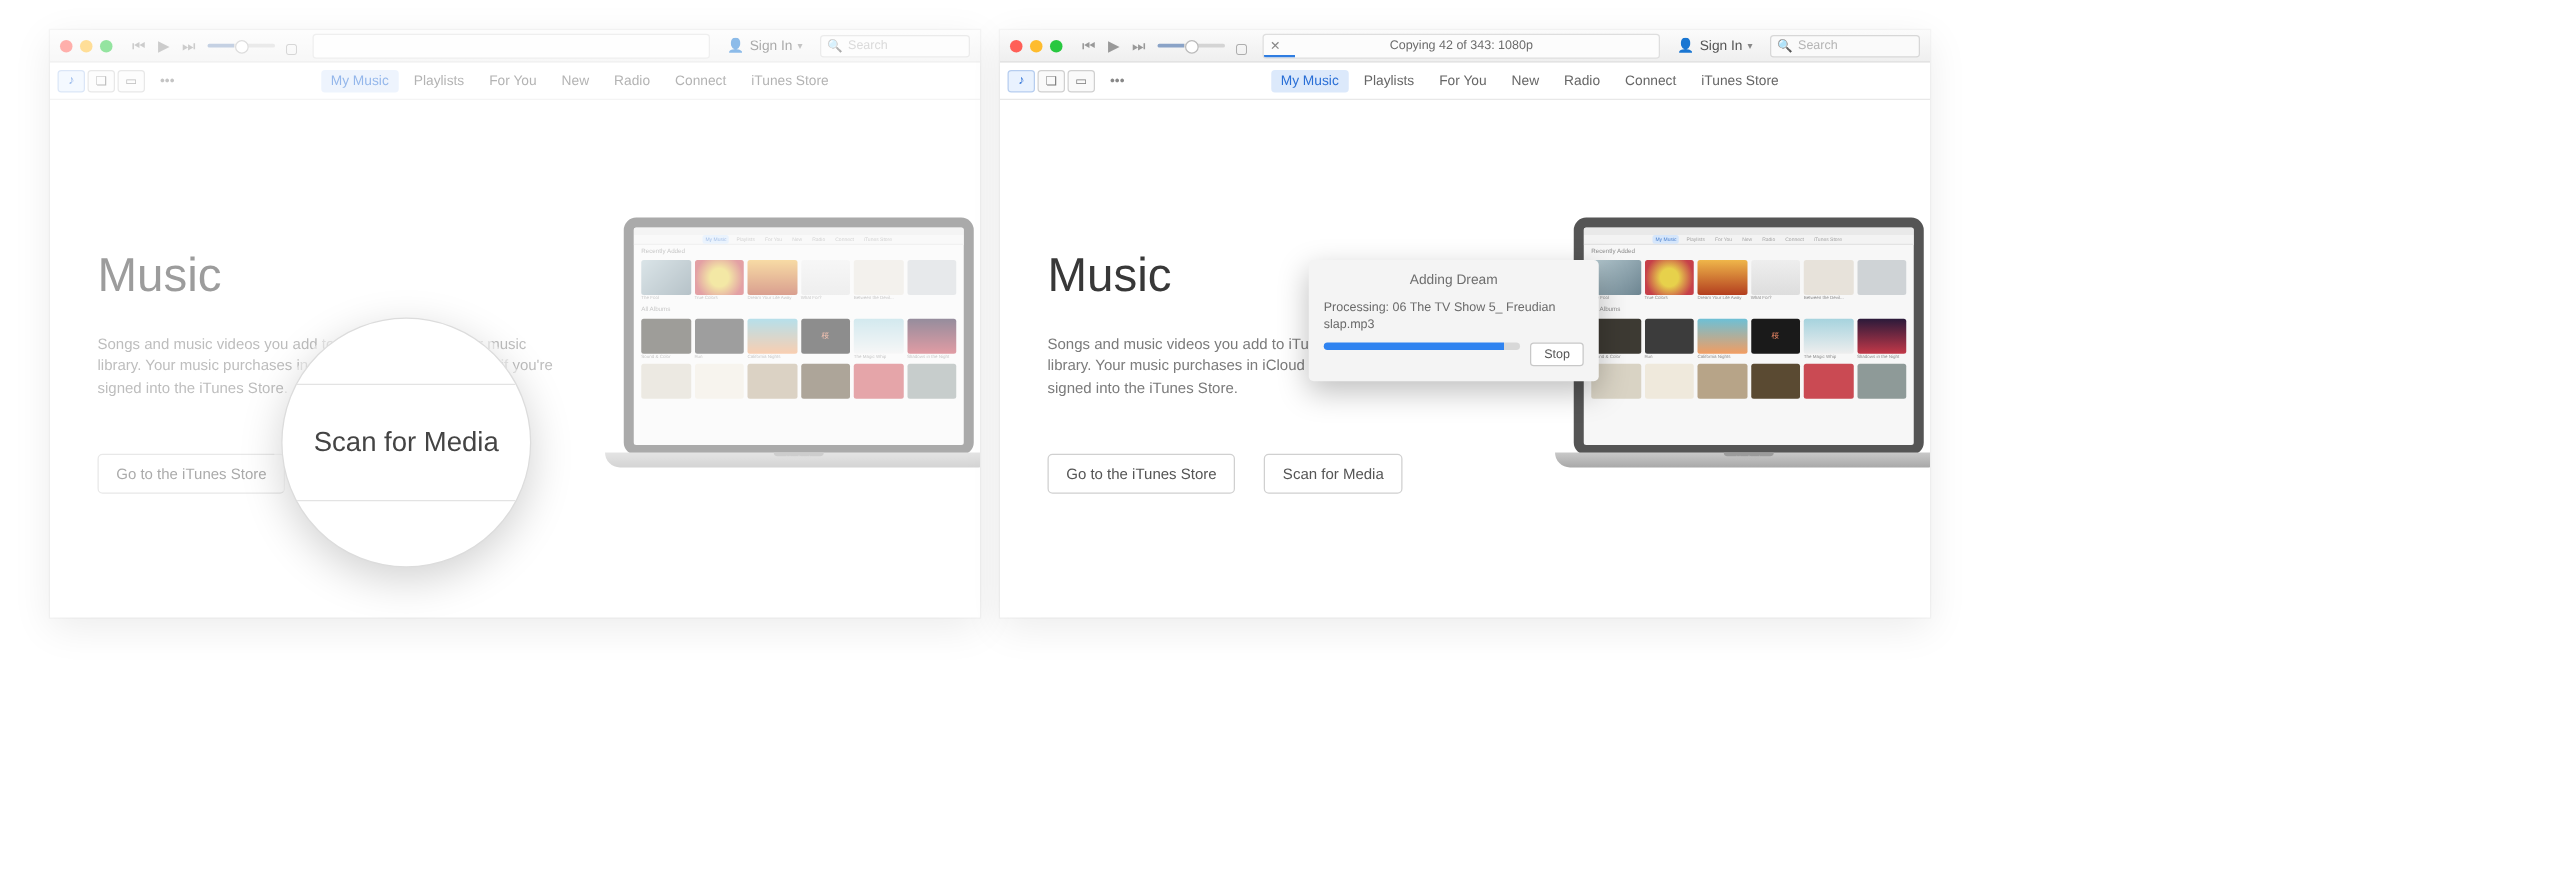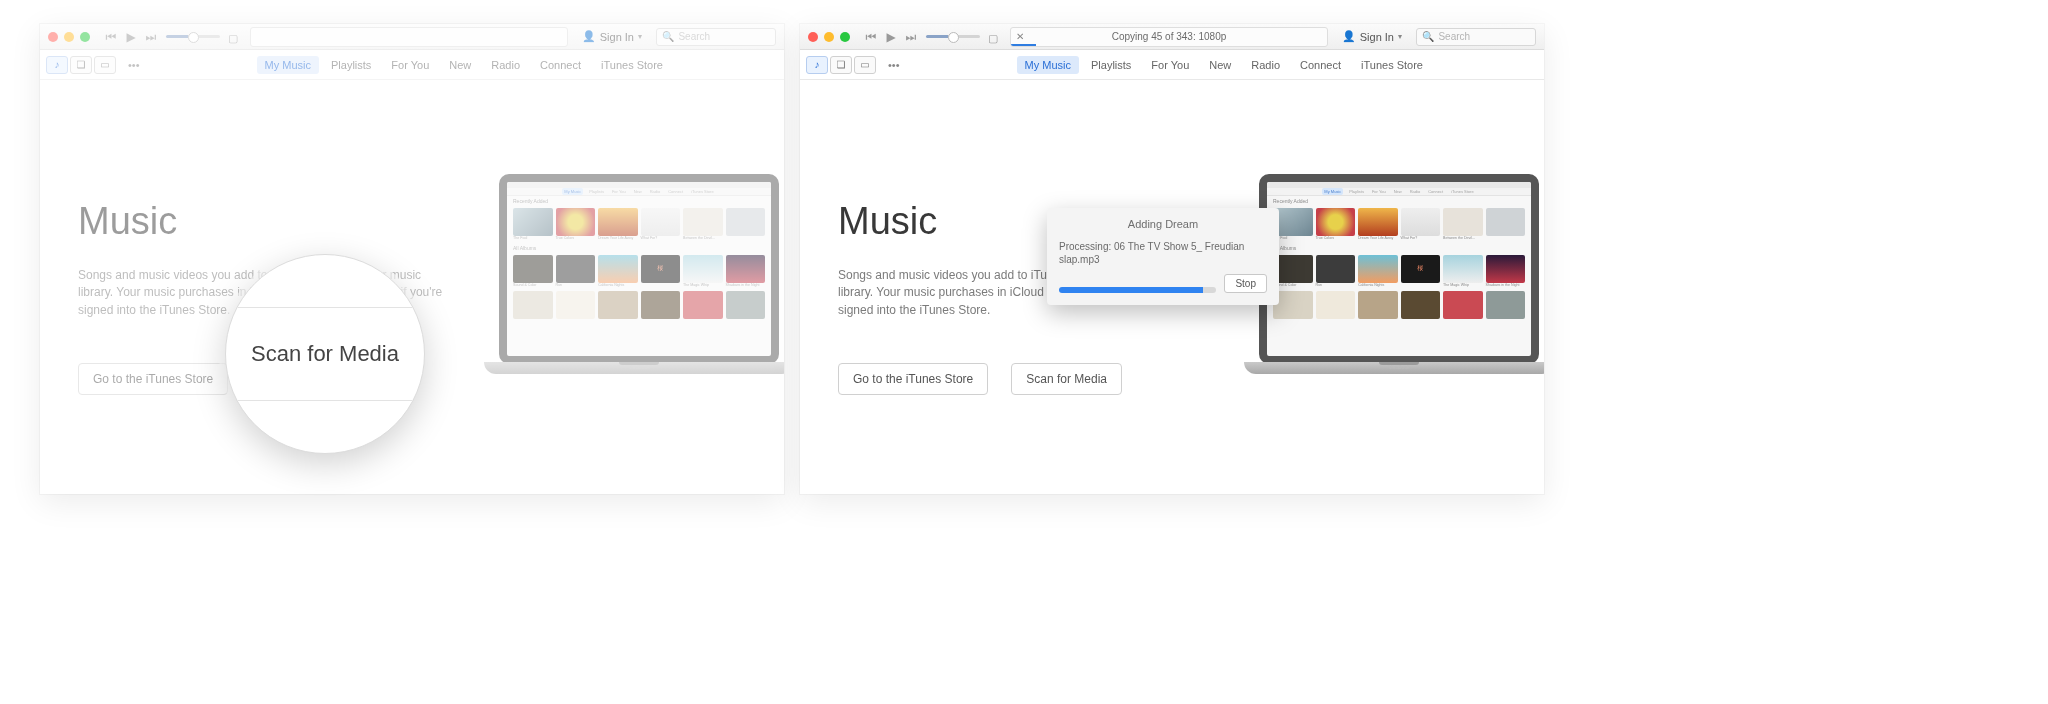--- a/index.html
+++ b/index.html
@@ -130,21 +130,21 @@
   .magline.t{top:52px;} .magline.b{bottom:52px;}
 
   
   .dialog{
     position:absolute;left:1047px;top:208px;width:232px;
     background:#f4f4f4;border-radius:4px;box-shadow:0 8px 24px rgba(0,0,0,.25);
     z-index:60;padding:10px 12px 12px;font-size:11px;color:#4d4d4d;
   }
   .dlg-title{text-align:center;font-size:11px;color:#6e6e6e;margin-bottom:10px;}
   .dlg-proc{font-size:10px;color:#6a6a6a;line-height:1.3;margin-bottom:8px;}
-  .dlg-row{display:flex;align-items:flex-end;gap:8px;}
+  .dlg-row{display:flex;align-items:flex-start;gap:8px;}
   .dlg-bar{flex:1;height:6px;border-radius:3px;
            background:linear-gradient(to right,#2f83f0 92%, #d8d8d8 92%);}
   .dlg-btn{background:#fff;border:1px solid #c8c8c8;border-radius:3px;
            padding:3px 10px;font-size:10px;color:#555;cursor:pointer;}
 
   
   .a1{background:linear-gradient(135deg,#b5c9d0,#6d8591);}
   .a2{background:radial-gradient(circle,#e7d14b 30%,#c64049 80%);}
   .a3{background:linear-gradient(#efb64a,#b33e1f);}
   .a4{background:linear-gradient(#eee,#ddd);}
@@ -334,21 +334,21 @@
     </div>
     <div class="transport">
       <span class="ticon">⏮</span>
       <span class="ticon">▶</span>
       <span class="ticon">⏭</span>
     </div>
     <div class="vol"></div>
     <span class="airplay">▢</span>
     <div class="lcd">
       <span class="close-x">✕</span>
-      <span class="text">Copying 45 of 343: 1080p</span>
+      <span class="text">Copying 42 of 343: 1080p</span>
       <div class="pbar"></div>
     </div>
     <div class="signin">
       <span>👤</span>
       <span>Sign In</span>
       <span class="chev">▾</span>
     </div>
     <div class="searchbox">
       <span>🔍</span>
       <span>Search</span>

